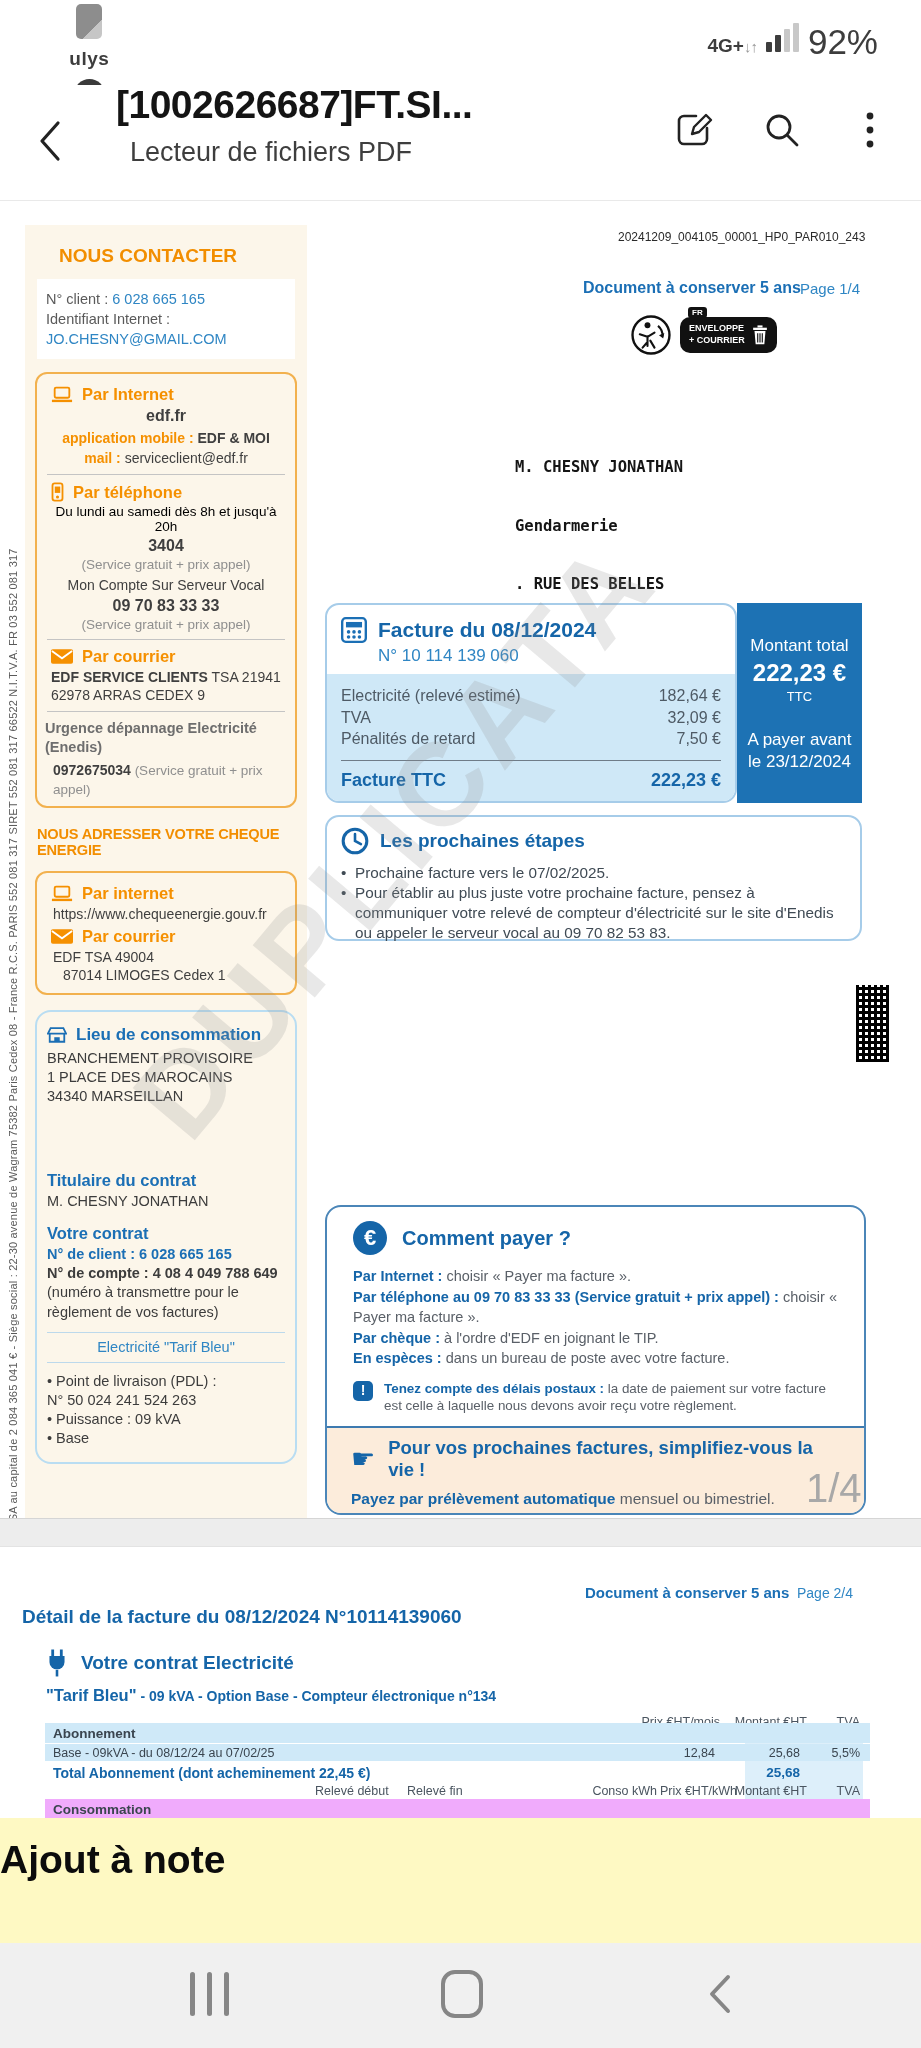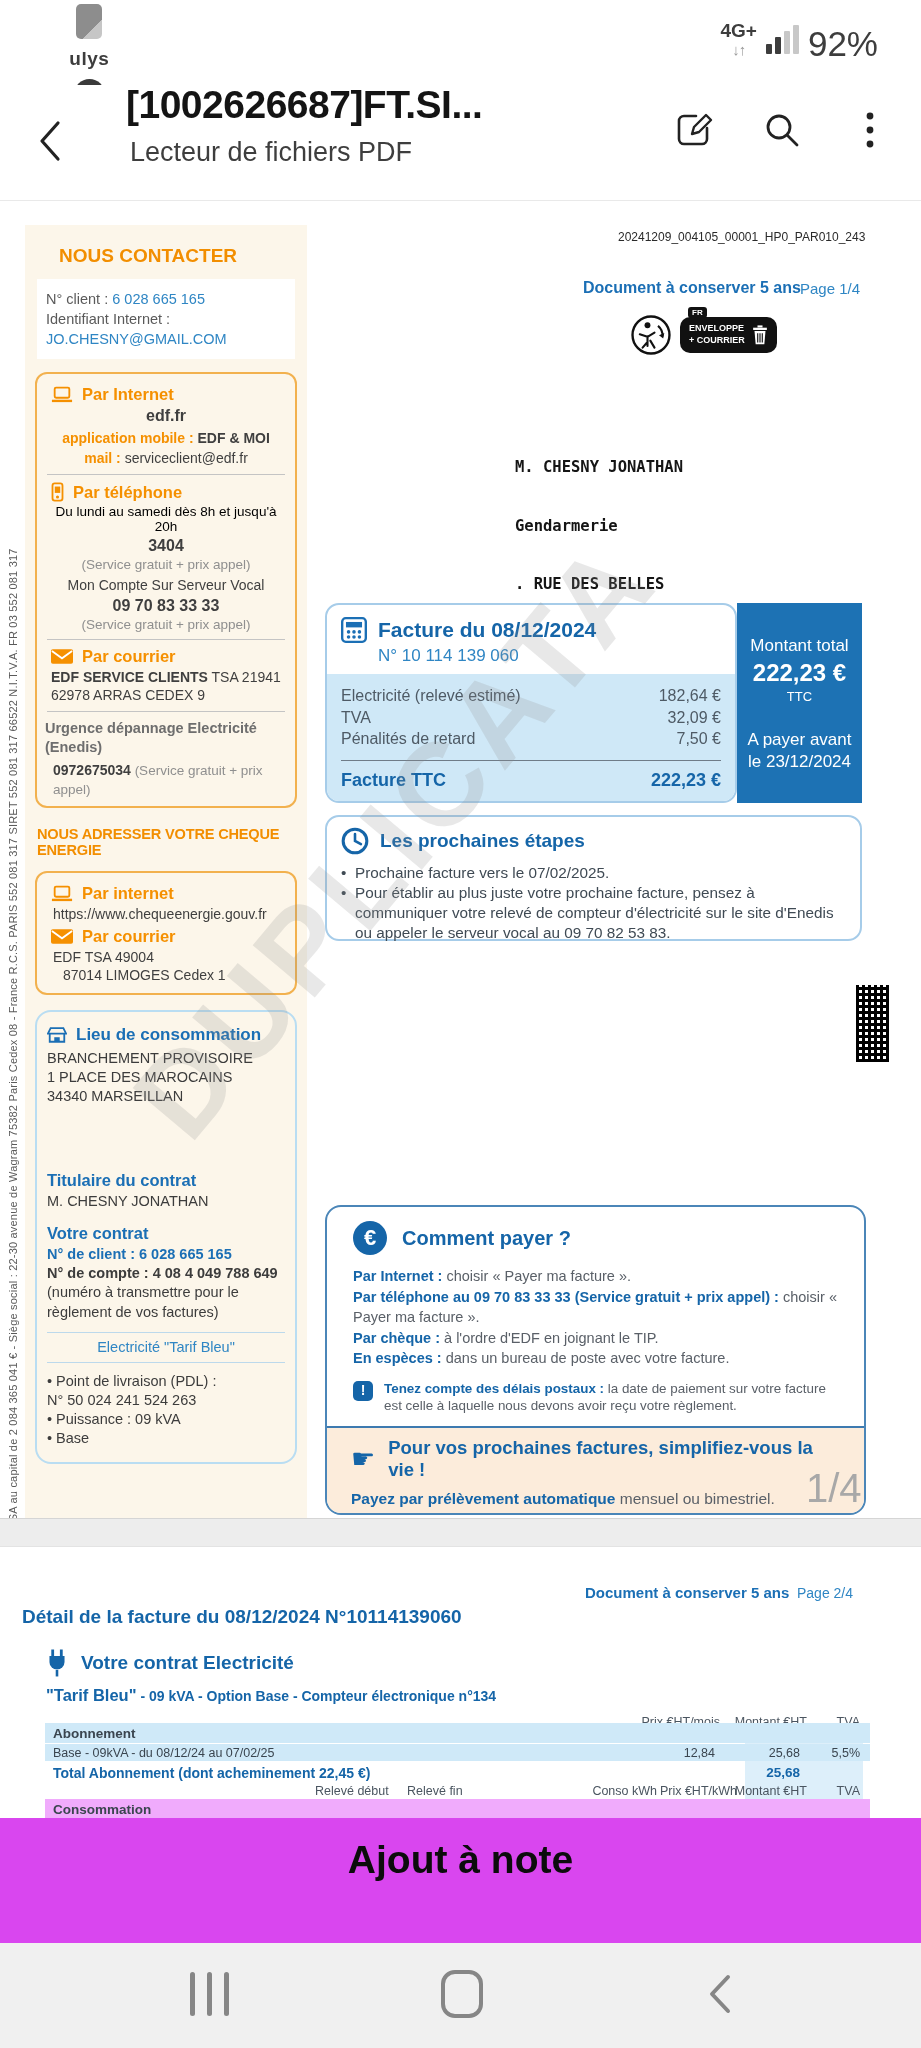--- a/index.html
+++ b/index.html
@@ -8,35 +8,35 @@
 
   
   .status-bar{position:absolute;top:0;left:0;right:0;height:85px;background:#fff;display:flex;align-items:center;justify-content:space-between;padding:0 34px 0 48px;box-sizing:border-box;}
   .sb-left{display:flex;align-items:center;gap:9px;flex-direction:column;}
   .sb-time{font-size:33px;color:#3d3d3d;}
   .shot-icon{width:26px;height:35px;border-radius:5px;background:linear-gradient(315deg,#c6c6c6 32%,#8d8d8d 32%);}
   .ulys{font-size:19px;font-weight:bold;color:#3d3d3d;letter-spacing:.5px;}
   .fb{width:31px;height:31px;border-radius:50%;background:#3a3a3a;color:#fff;font-weight:bold;font-size:23px;display:flex;align-items:flex-end;justify-content:center;line-height:1.15;}
   .notif-dot{width:9px;height:9px;border-radius:50%;background:#3d3d3d;margin-left:8px;}
   .sb-right{display:flex;align-items:flex-end;gap:9px;}
-  .net{display:flex;flex-direction:column;align-items:center;line-height:1;margin-bottom:8px;}
+  .net{display:flex;flex-direction:row;align-items:center;line-height:1;margin-bottom:8px;}
   .net .nt{font-size:19px;font-weight:bold;color:#3d3d3d;}
   .net .na{font-size:15px;color:#9b9b9b;letter-spacing:-1px;margin-top:2px;}
   .bars{display:flex;align-items:flex-end;gap:3px;margin-bottom:11px;}
   .bars i{display:block;width:6px;border-radius:1px;}
   .b1{height:10px;background:#3d3d3d}.b2{height:17px;background:#3d3d3d}.b3{height:23px;background:#c8c8c8}.b4{height:29px;background:#c8c8c8}
   .batt-pct{font-size:35px;color:#3d3d3d;margin-bottom:1px;}
   .battery{margin-bottom:6px;}
   .batt-nub{width:12px;height:5px;background:#3d3d3d;margin:0 auto;border-radius:2px 2px 0 0;}
   .batt-body{width:24px;height:31px;background:#3d3d3d;border-radius:5px;}
 
   
   .app-header{position:absolute;top:85px;left:0;right:0;height:115px;background:#fff;}
   .back-btn{position:absolute;left:28px;top:26px;width:50px;height:60px;cursor:pointer;}
-  .hdr-title{position:absolute;left:126px;top:-2px;font-size:39px;font-weight:bold;color:#141414;letter-spacing:-.5px;white-space:nowrap;}
+  .hdr-title{position:absolute;left:116px;top:-2px;font-size:39px;font-weight:bold;color:#141414;letter-spacing:-.5px;white-space:nowrap;}
   .hdr-sub{position:absolute;left:130px;top:52px;font-size:27px;color:#3e3e3e;}
   .hdr-actions{position:absolute;right:28px;top:22px;display:flex;gap:42px;align-items:center;}
   .hdr-icon{width:46px;height:46px;display:flex;align-items:center;justify-content:center;cursor:pointer;}
 
   
   .page1{position:absolute;top:200px;left:0;width:921px;height:1318px;background:#fff;overflow:hidden;}
   .page-top-line{position:absolute;top:0;left:0;right:0;height:1px;background:#e9e9e9;}
   .edge-text{position:absolute;left:-637px;top:842px;width:1300px;transform:rotate(-90deg);font-size:11px;color:#5a5a5a;text-align:center;letter-spacing:.2px;}
   .watermark{position:absolute;left:-50px;top:570px;width:890px;transform:rotate(-50deg);font-size:118px;font-weight:bold;color:#8f8f8f;opacity:.2;letter-spacing:8px;text-align:center;z-index:6;pointer-events:none;}
 
@@ -129,21 +129,21 @@
   .r-h1{top:168px;height:15px;}
   .r-abo{top:176px;height:20px;background:#cfe9f8;font-size:13.5px;font-weight:bold;color:#3a454f;padding:3px 0 0 8px;}
   .r-base{top:197px;height:17px;background:#cfe9f8;font-size:12.5px;color:#3a454f;padding:2px 0 0 8px;}
   .vcell{position:absolute;top:2px;font-size:12.5px;color:#3a454f;white-space:nowrap;}
   .r-total{top:215px;height:20px;font-size:14px;font-weight:bold;color:#1565a8;padding:3px 0 0 8px;}
   .r-total .vcell{color:#1565a8;font-weight:bold;font-size:13.5px;top:3px;}
   .r-h2{top:237px;height:14px;}
   .r-conso{top:252px;height:20px;background:#f0abfc;font-size:13.5px;font-weight:bold;color:#3a454f;padding:3px 0 0 8px;}
 
   
-  .add-note{position:absolute;top:1818px;left:0;width:921px;height:125px;background:#d946ef;display:flex;justify-content:center;cursor:pointer;}
+  .add-note{position:absolute;top:1818px;left:0;width:921px;height:125px;background:#fef9c3;display:flex;justify-content:flex-start;cursor:pointer;}
   .add-note span{margin-top:20px;font-size:39px;font-weight:bold;color:#0c0c0c;}
   .nav-bar{position:absolute;top:1943px;left:0;width:921px;height:105px;background:#f0f0f0;}
   .nav-recents{position:absolute;left:190px;top:29px;display:flex;gap:12px;cursor:pointer;}
   .nav-recents i{display:block;width:5px;height:44px;background:#868686;border-radius:2.5px;}
   .nav-home{position:absolute;left:441px;top:27px;width:42px;height:48px;border:4.5px solid #868686;border-radius:14px;box-sizing:border-box;cursor:pointer;}
   .nav-back{position:absolute;left:700px;top:28px;width:44px;height:46px;cursor:pointer;}
 </style>
 </head>
 <body>
 

